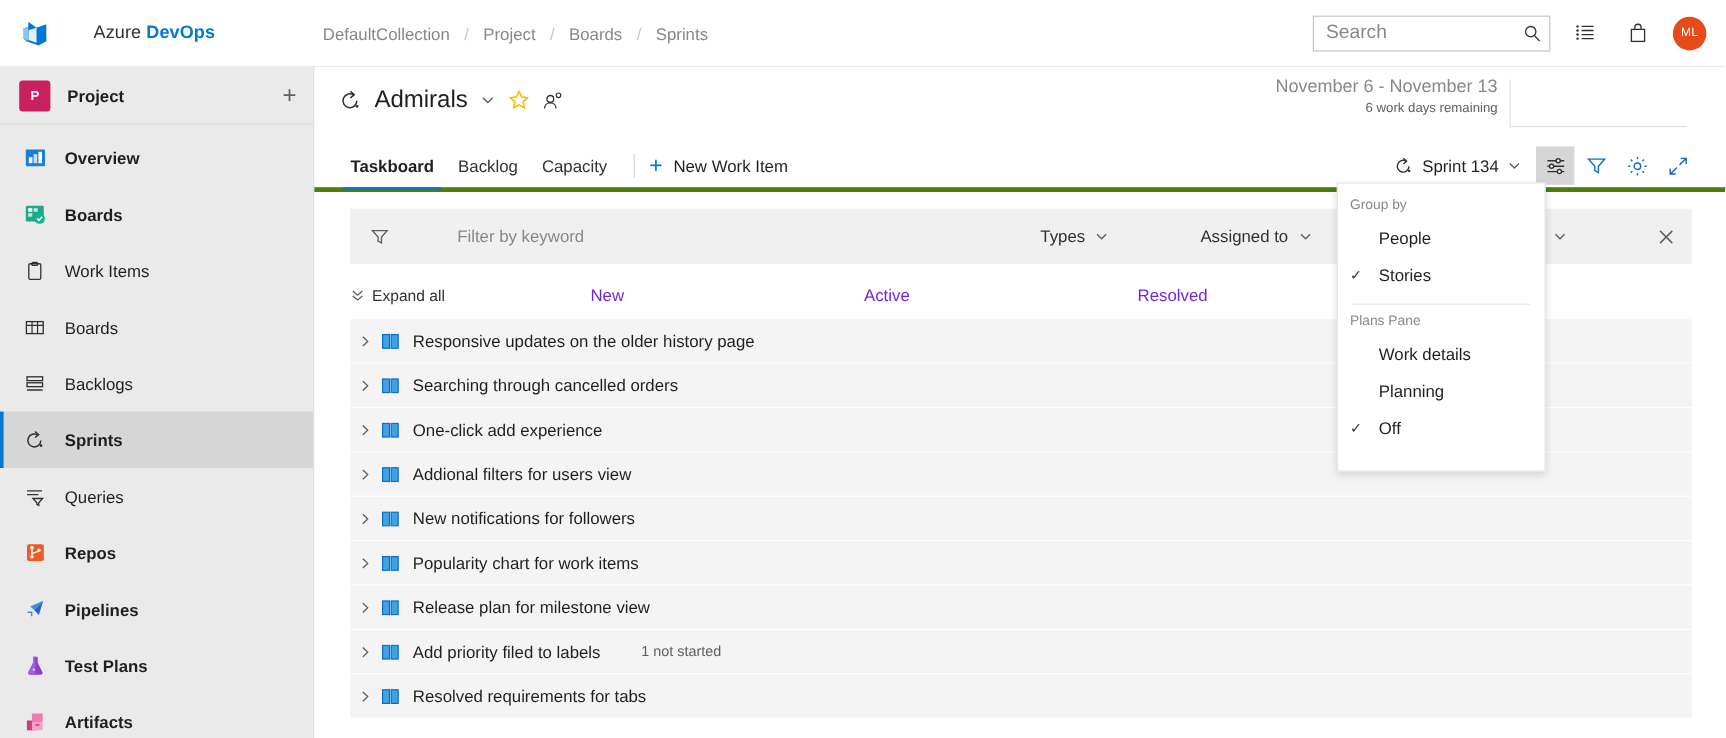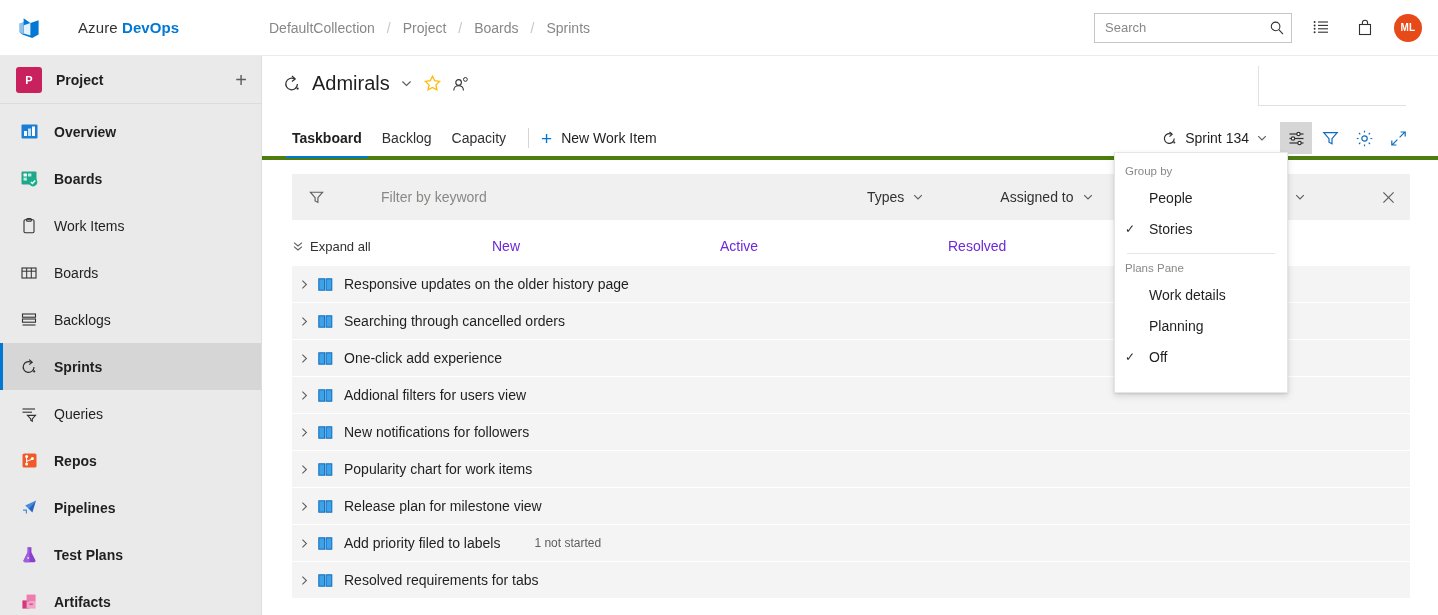--- a/index.html
+++ b/index.html
@@ -45,30 +45,30 @@
   .topbar-right {
     margin-left: auto; display: flex; align-items: center;
     gap: 14px; padding-right: 16px;
   }
   .searchbox {
     width: 198px; height: 30px;
     border: 1px solid #c8c6c4; background: #fff;
     display: flex; align-items: center;
     padding: 0 6px 0 10px;
   }
-  .searchbox .sb-text { font-size: 13px; color: #8a8886; flex: 1; }
+  .searchbox .sb-text { font-size: 16px; color: #8a8886; flex: 1; }
   .icon-btn {
     width: 30px; height: 30px;
     display: flex; align-items: center; justify-content: center;
     color: #323130;
   }
   .avatar {
     width: 28px; height: 28px; border-radius: 50%;
     background: #e64a19; color: #ffffff;
-    font-size: 10px; font-weight: bold;
+    font-size: 10px; font-weight: normal;
     display: flex; align-items: center; justify-content: center;
     letter-spacing: .3px;
   }
 
   
   .sidebar {
     position: absolute; left: 0; top: 56px;
     width: 262px; height: 559px;
     background: #eaeaea;
     border-right: 1px solid #dddddd;
@@ -481,20 +481,24 @@
         </span>
         <span class="team-icon">
           <svg width="18" height="18" viewBox="0 0 18 18">
             <circle cx="6.6" cy="7.4" r="2.8" fill="none" stroke="#323130" stroke-width="1.1"></circle>
             <path d="M1.8 15.4 c0 -3 2.2 -4.6 4.8 -4.6 c2.6 0 4.8 1.6 4.8 4.6" fill="none" stroke="#323130" stroke-width="1.1"></path>
             <circle cx="13.4" cy="4.4" r="1.9" fill="none" stroke="#323130" stroke-width="1"></circle>
           </svg>
         </span>
       </div>
 
+      <div class="date-block">
+        <div class="date-range">November 6 - November 13</div>
+        <div class="days-remaining">6 work days remaining</div>
+      </div>
       <div class="chart-placeholder"></div>
     </div>
 
     <div class="tabs-row">
       <div class="tab active">
         <span>Taskboard</span>
       </div>
       <div class="tab">
         <span>Backlog</span>
       </div>

